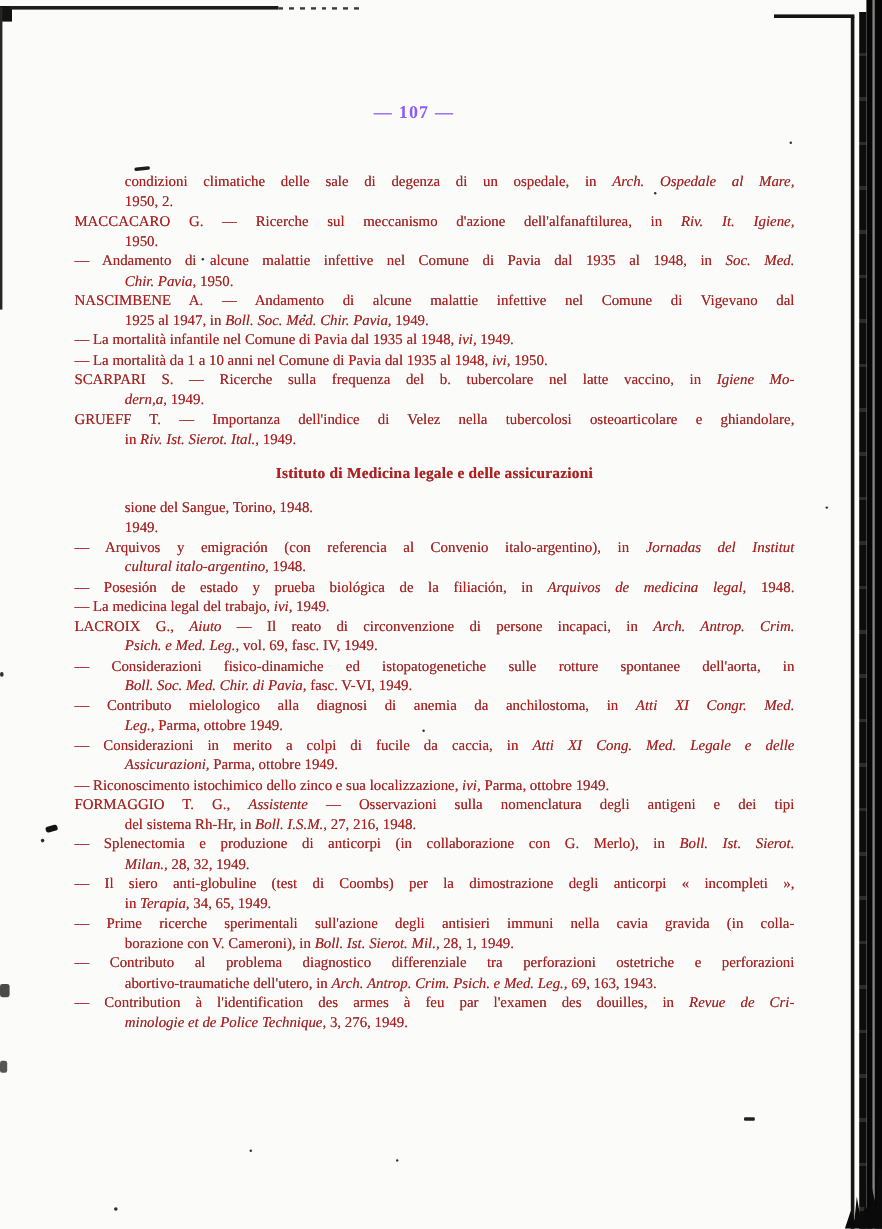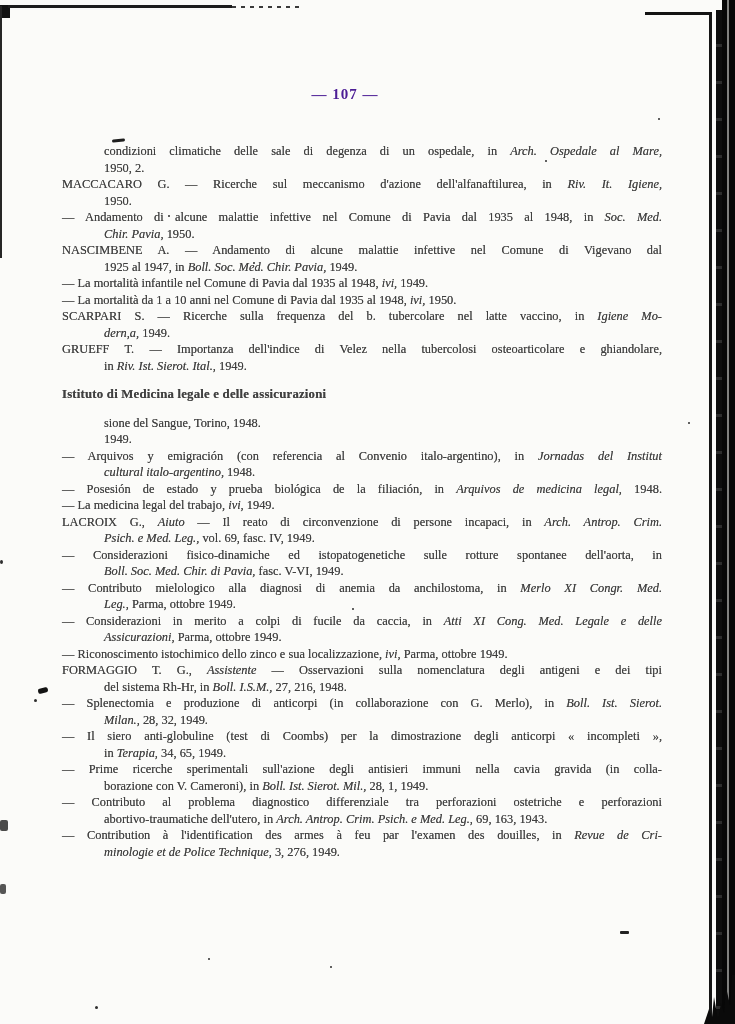--- a/index.html
+++ b/index.html
@@ -5,36 +5,36 @@
   html,body{margin:0;padding:0;}
   body{
     width:735px;height:1024px;overflow:hidden;position:relative;
     background:#fbfbf9;
     font-family:"Liberation Serif", serif;
   }
   .page{position:absolute;inset:0;}
   
   .pagenum{
     position:absolute;left:0;top:86px;width:690px;text-align:center;
-    font-size:15px;letter-spacing:1px;color:#4c1d95;font-weight:600;
+    font-size:15px;letter-spacing:1px;color:#8b5cf6;font-weight:600;
   }
   
   #biblio{
     position:absolute;left:62px;top:143px;width:600px;
-    font-size:12.4px;line-height:16.5px;color:#404040;
+    font-size:12.4px;line-height:16.5px;color:#b91c1c;
     text-shadow:0 0 .4px rgba(0,0,0,.55);
   }
   .blk{margin:0;}
   .blk.g8{margin-top:0;}
   .line{text-align:justify;text-align-last:left;}
   .line.j{text-align-last:justify;}
   .line.ind{margin-left:42px;}
   .it{font-style:italic;}
   .heading{
-    margin:12px 0 12px 0;font-weight:bold;
+    margin:12px 0 12px 0;text-align:center;font-weight:bold;
     font-size:12.8px;letter-spacing:.2px;
   }
   
   .art{position:absolute;background:#131313;}
   .sp{position:absolute;background:#2e2e2e;border-radius:50%;width:3px;height:3px;}
   .edge-blob{position:absolute;background:#4a4a4a;border-radius:2px;}
 </style>
 </head>
 <body>
 
@@ -92,21 +92,21 @@
       </div>
       <div class="blk g8">
         <div class="line j"><span>LACROIX G., </span><span class="it">Aiuto</span><span> — Il reato di circonvenzione di persone incapaci, in </span><span class="it">Arch. Antrop. Crim.</span></div>
         <div class="line ind"><span class="it">Psich. e Med. Leg.,</span><span> vol. 69, fasc. IV, 1949.</span></div>
       </div>
       <div class="blk">
         <div class="line j"><span>— Considerazioni fisico-dinamiche ed istopatogenetiche sulle rotture spontanee dell'aorta, in</span></div>
         <div class="line ind"><span class="it">Boll. Soc. Med. Chir. di Pavia,</span><span> fasc. V-VI, 1949.</span></div>
       </div>
       <div class="blk">
-        <div class="line j"><span>— Contributo mielologico alla diagnosi di anemia da anchilostoma, in </span><span class="it">Merlo XI Congr. Med.</span></div>
+        <div class="line j"><span>— Contributo mielologico alla diagnosi di anemia da anchilostoma, in </span><span class="it">Atti XI Congr. Med.</span></div>
         <div class="line ind"><span class="it">Leg.,</span><span> Parma, ottobre 1949.</span></div>
       </div>
       <div class="blk">
         <div class="line j"><span>— Considerazioni in merito a colpi di fucile da caccia, in </span><span class="it">Atti XI Cong. Med. Legale e delle</span></div>
         <div class="line ind"><span class="it">Assicurazioni,</span><span> Parma, ottobre 1949.</span></div>
       </div>
       <div class="blk">
         <div class="line"><span>— Riconoscimento istochimico dello zinco e sua localizzazione, </span><span class="it">ivi,</span><span> Parma, ottobre 1949.</span></div>
       </div>
       <div class="blk g8">

